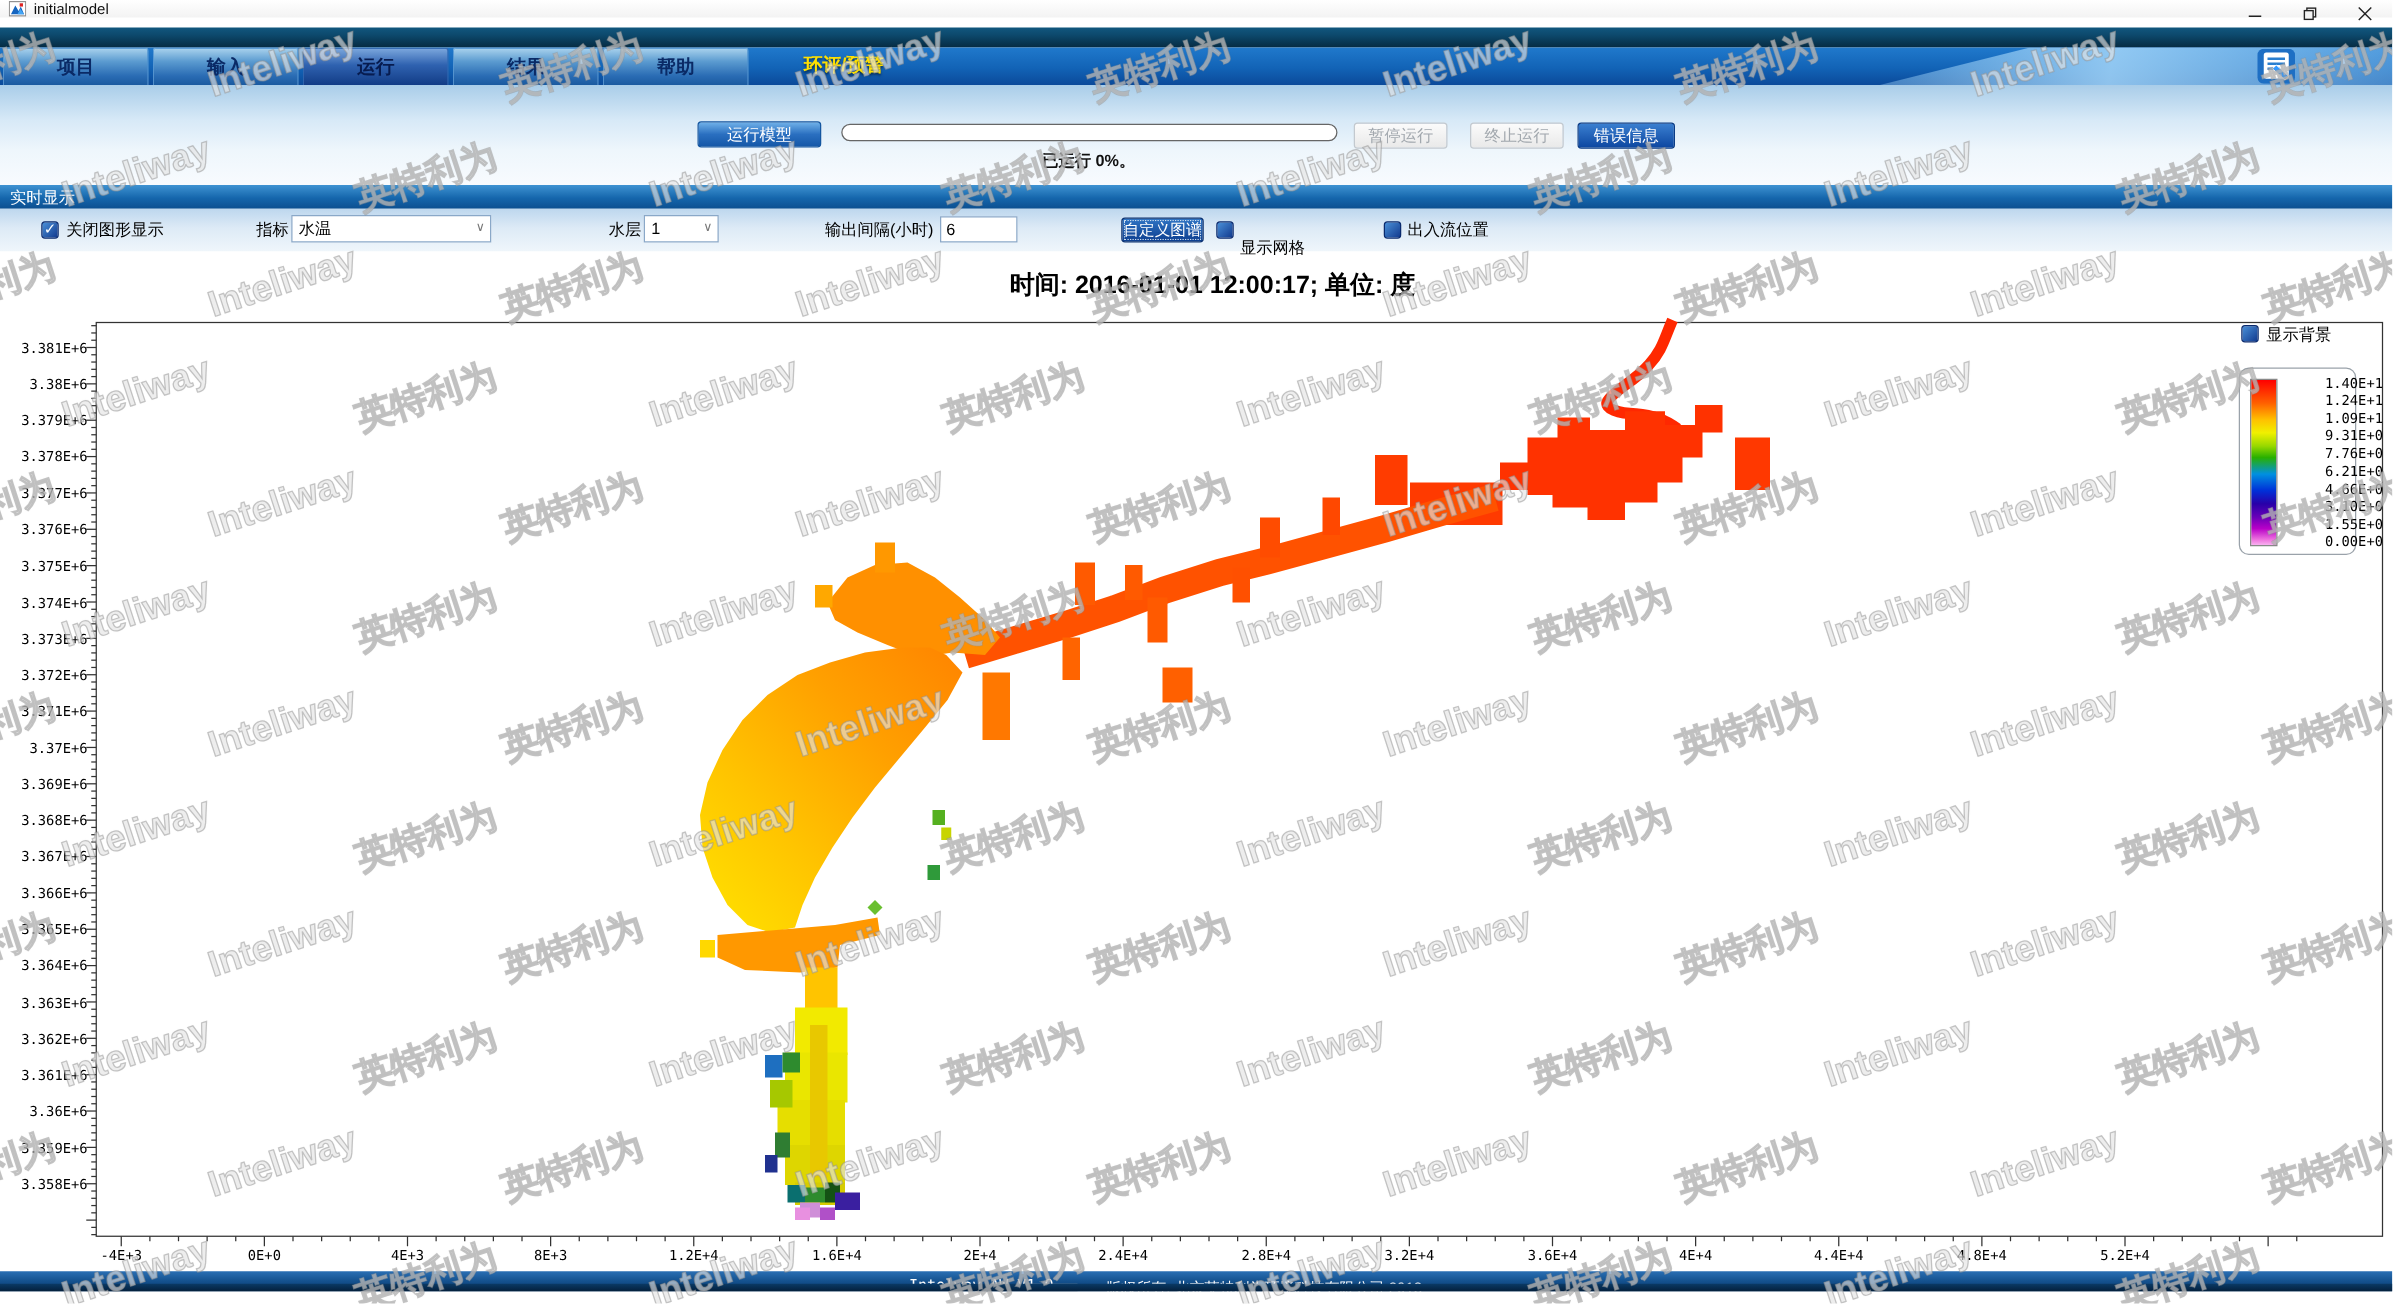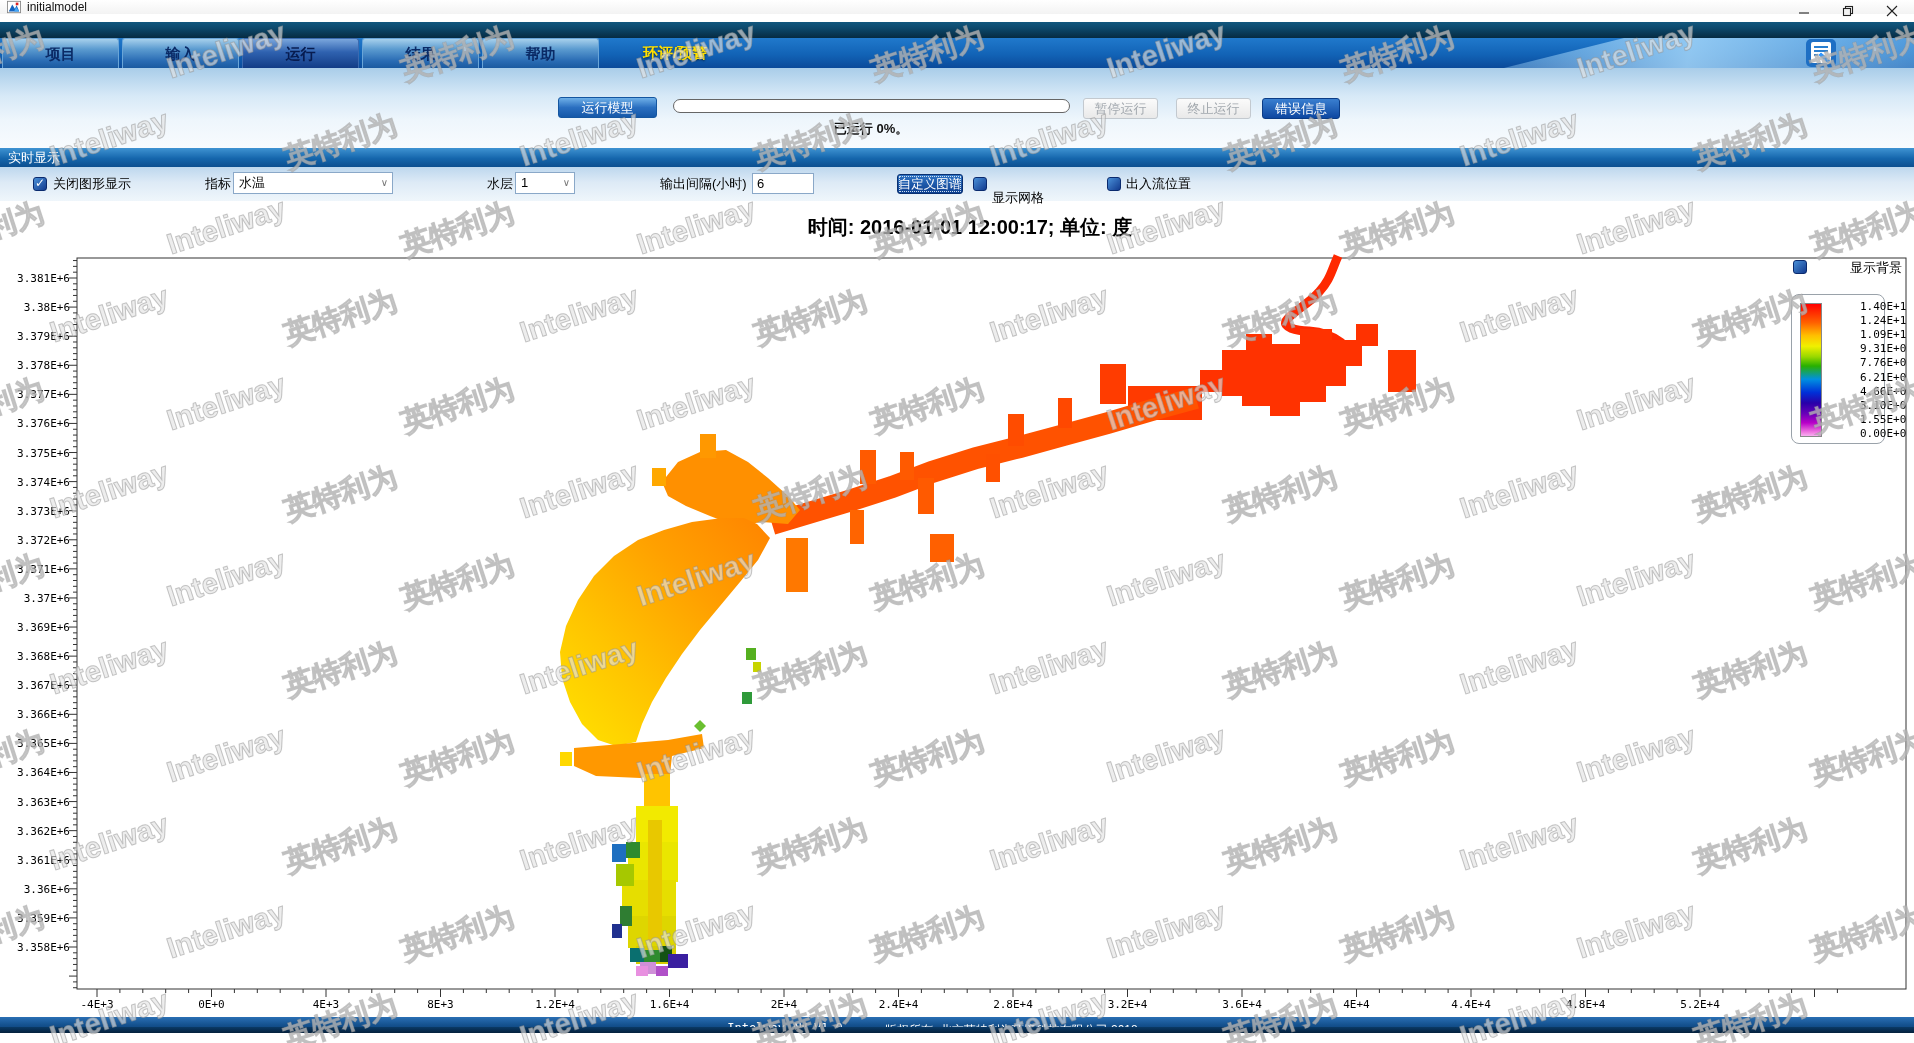--- a/index.html
+++ b/index.html
@@ -75,21 +75,21 @@
 
   
   .time-label { position:absolute; left:760px; top:214px; width:420px; text-align:center;
     font-size:20px; font-weight:600; color:#000; }
   #plot-svg { position:absolute; left:0; top:0; }
   .axis-label { position:absolute; font-family:"DejaVu Sans Mono",monospace; font-size:11px; color:#000; }
   .x-lab { width:80px; text-align:center; }
   .y-lab { width:70px; text-align:right; }
 
   .showbg-row { position:absolute; left:1793px; top:260px; }
-  .showbg-label { position:absolute; left:20px; top:-1px; font-size:13px; color:#000; white-space:nowrap;margin-left:37px; }
+  .showbg-label { position:absolute; left:20px; top:-1px; font-size:13px; color:#000; white-space:nowrap; }
   .legend-box { position:absolute; left:1791px; top:294px; width:94px; height:150px; background:#fff;
     border:1px solid #9aa2aa; border-radius:8px; }
   .legend-bar { position:absolute; left:8px; top:8px; width:22px; height:134px; border:1px solid #888; }
   .legend-values { position:absolute; left:36px; top:5px; width:56px; height:140px;
     display:flex; flex-direction:column; justify-content:space-between;
     font-family:"DejaVu Sans Mono",monospace; font-size:11px; color:#000;margin-left:32px; }
 
   
   .statusbar { position:absolute; left:0; top:1017px; width:1914px; height:16px;
     background:linear-gradient(180deg,#2a6fb4 0%,#14518e 50%,#0a3a6e 100%); color:#fff; }

